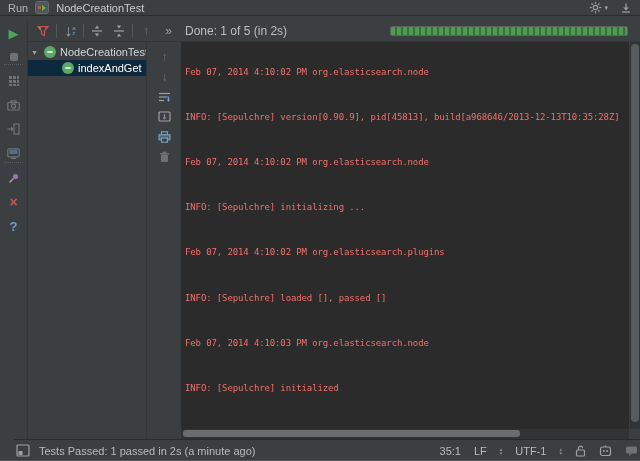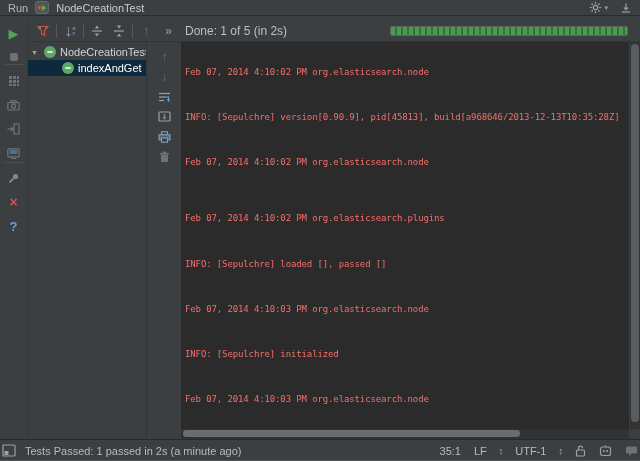--- a/index.html
+++ b/index.html
@@ -91,21 +91,21 @@
   .console-line { min-height:11.3px; }
   .console-line.err { color:#f2706c; }
   .vscroll { position:absolute; top:0; right:0; width:11px; bottom:10px; background:#313335; border-left:1px solid #3a3d3e; }
   .vscroll-thumb { position:absolute; top:2px; left:1px; width:8px; height:378px; background:#595c5e; border-radius:4px; }
   .hscroll { position:absolute; left:0; right:11px; bottom:0; height:10px; background:#313335; }
   .hscroll-thumb { position:absolute; left:2px; top:1px; width:337px; height:7px; background:#6a6d6f; border-radius:3px; }
   .scroll-corner { position:absolute; right:0; bottom:0; width:11px; height:10px; background:#3c3f41; }
 
   
   .statusbar {
-    position:absolute; left:0; right:0; bottom:0; height:22px;
+    position:absolute; left:14px; right:0; bottom:0; height:22px;
     background:#3c3f41; border-top:1px solid #282b2c;
     display:flex; align-items:center; padding:0 2px; font-size:11px; color:#b8bbbd;
   }
   .statusbar-left { display:flex; align-items:center; gap:9px; }
   .statusbar-right { margin-left:auto; display:flex; align-items:center; gap:13px; }
   .selector { display:flex; align-items:center; gap:13px; }
   .selector .updown { display:flex; flex-direction:column; font-size:5px; line-height:4px; color:#8d9092; }
   .bottom-edge { position:absolute; left:0; right:0; bottom:0; height:1px; background:#515556; }
 
   .icon-gray { stroke:#9da0a3; fill:none; stroke-width:1.2; }
@@ -312,20 +312,21 @@
 </div>
 
 <div class="console">
   <div class="console-text">
   <div class="console-line err">Feb 07, 2014 4:10:02 PM org.elasticsearch.node</div>
 
   <div class="console-line err">INFO: [Sepulchre] version[0.90.9], pid[45813], build[a968646/2013-12-13T10:35:28Z]</div>
 
   <div class="console-line err">Feb 07, 2014 4:10:02 PM org.elasticsearch.node</div>
 
+  <div class="console-line err">INFO: [Sepulchre] initializing ...</div>
 
   <div class="console-line err">Feb 07, 2014 4:10:02 PM org.elasticsearch.plugins</div>
 
   <div class="console-line err">INFO: [Sepulchre] loaded [], passed []</div>
 
   <div class="console-line err">Feb 07, 2014 4:10:03 PM org.elasticsearch.node</div>
 
   <div class="console-line err">INFO: [Sepulchre] initialized</div>
 
   <div class="console-line err">Feb 07, 2014 4:10:03 PM org.elasticsearch.node</div>

